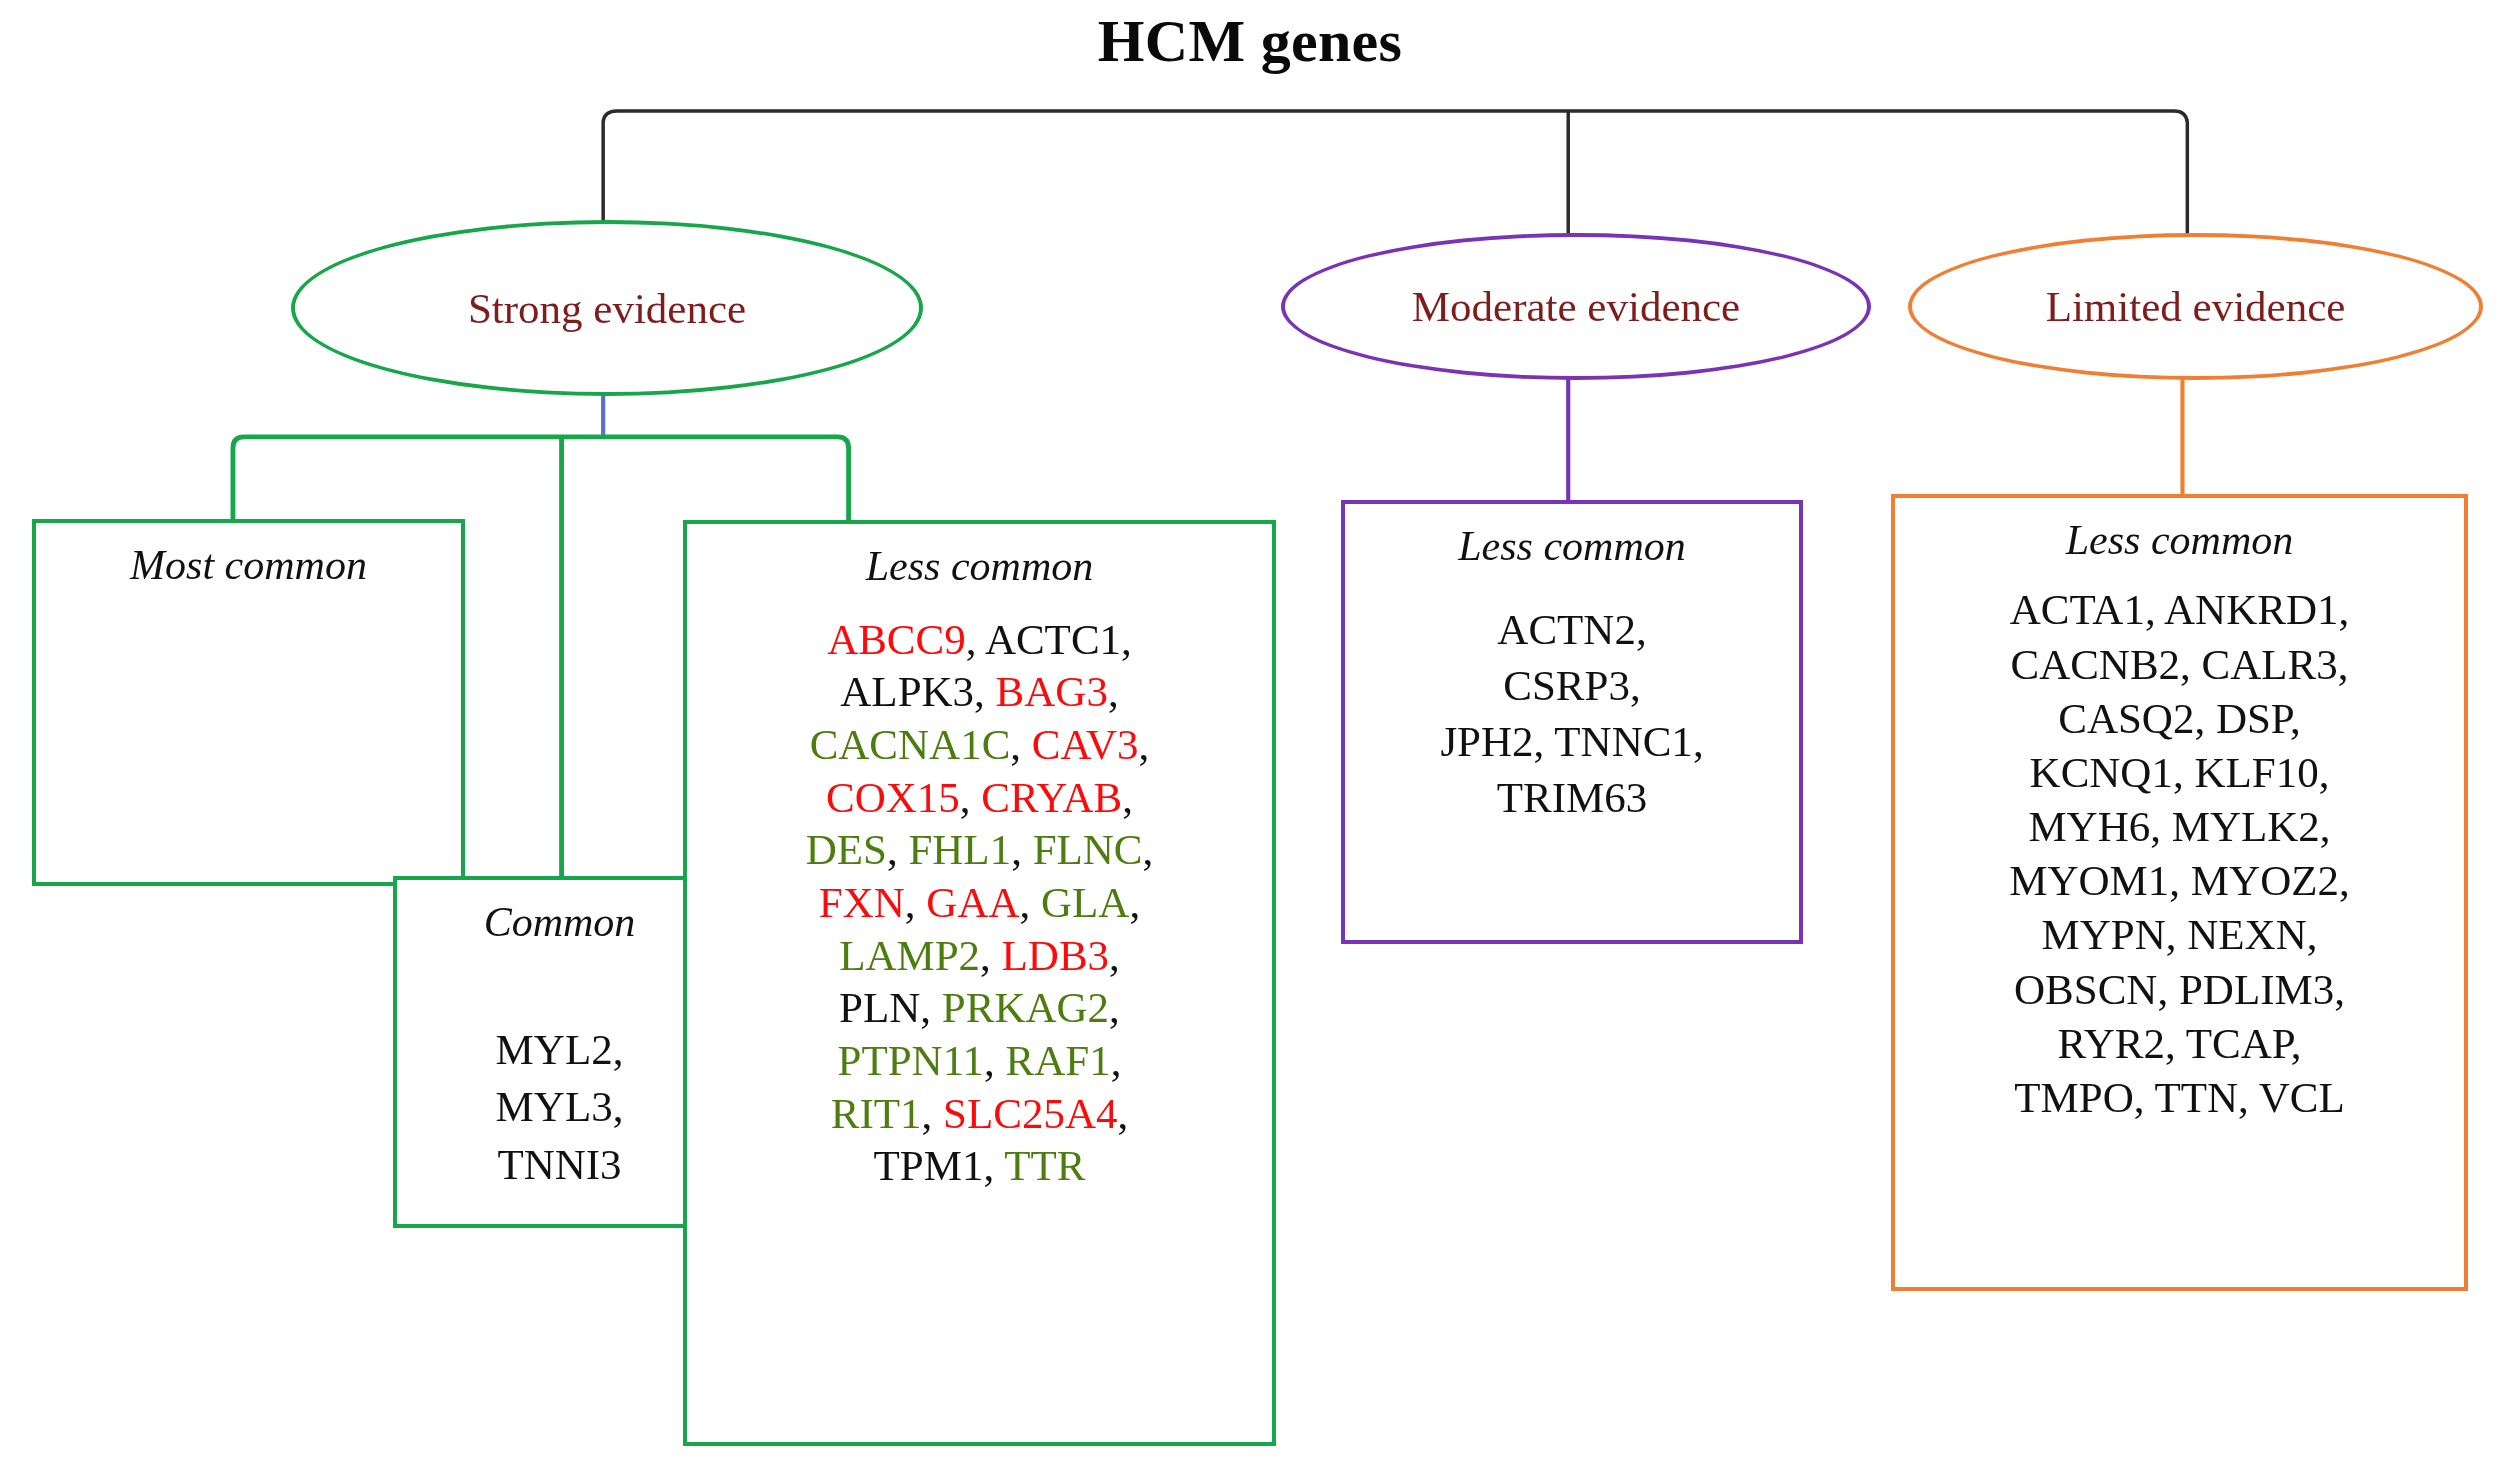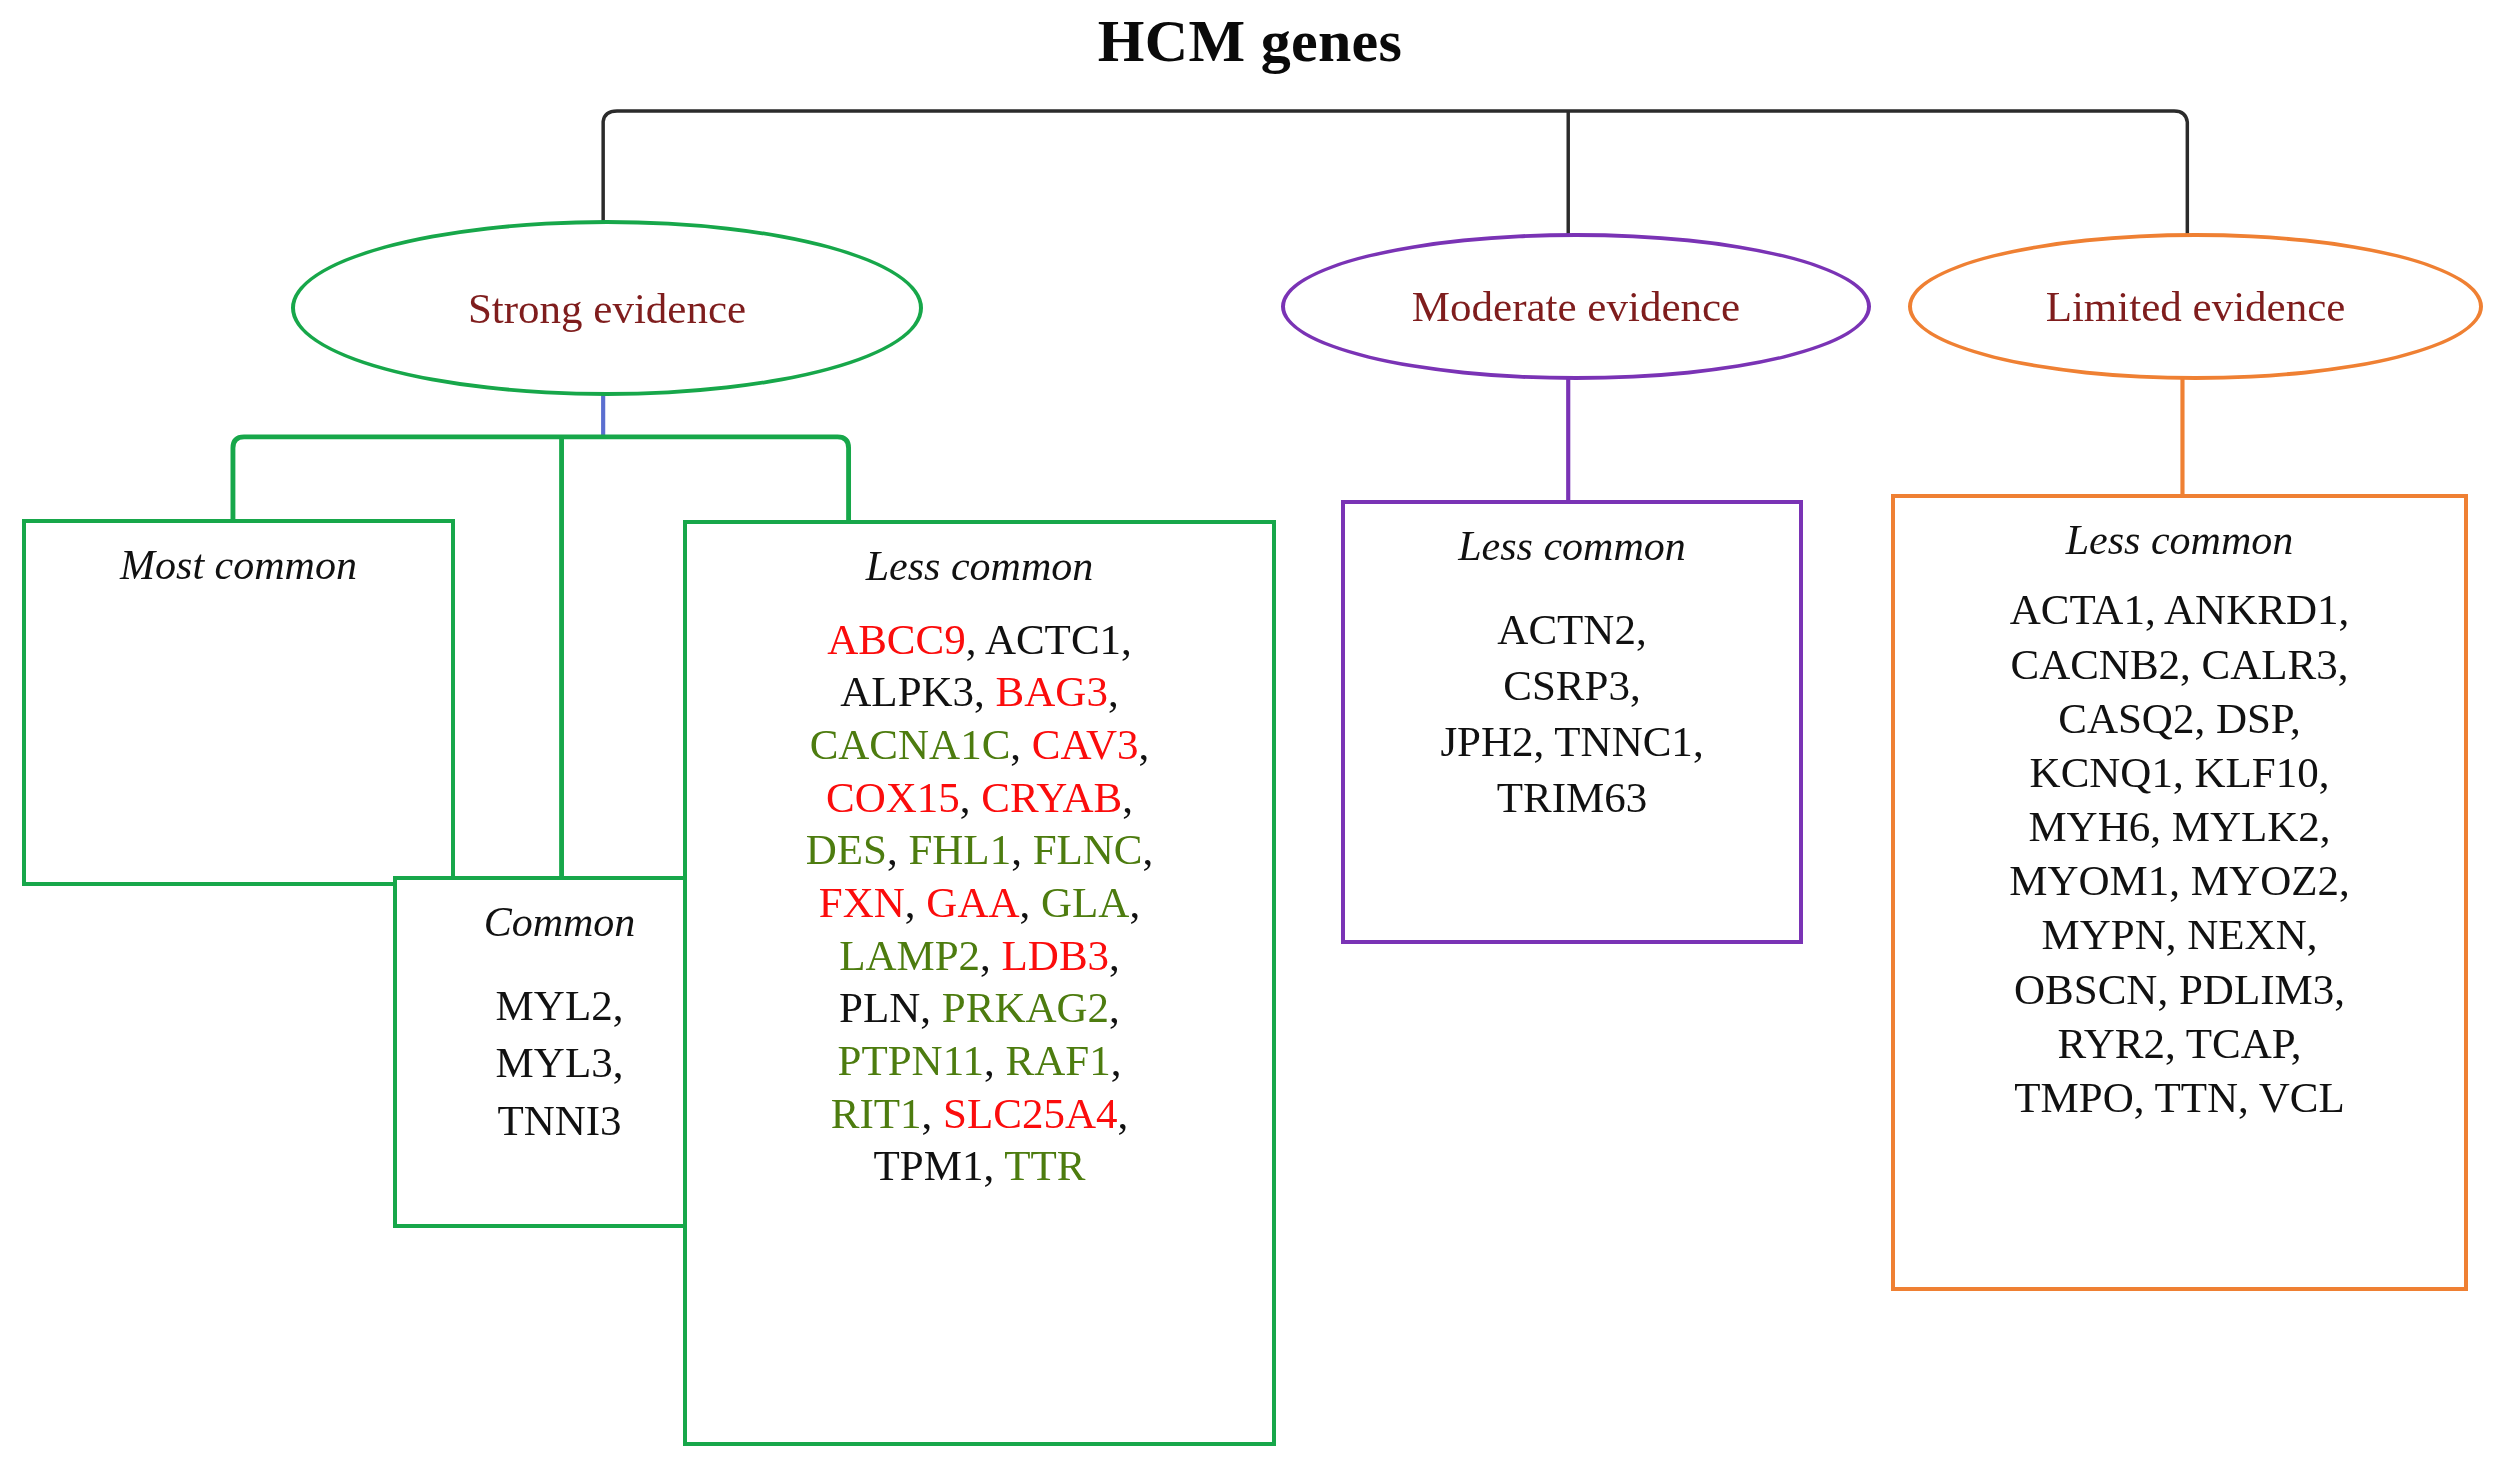--- a/index.html
+++ b/index.html
@@ -31,22 +31,22 @@
     margin-top:18px;
   }
   .gbox .genes{
     font-size:43px; color:#111; line-height:1.30; text-align:center;
     margin-top:19.4px; padding:0 9.7px;
   }
   .g-red{color:#fb0c0c;}
   .g-blue{color:#4d7c0f;}
   .g-black{color:#111111;}
 
-  .box-most    {left:22px;   top:519px;  width:433px;  height:367px;  border:4.2px solid #17a74a;}
-  .box-common  {left:393px;  top:876px; width:333px;  height:352px;  border:4.2px solid #17a74a;}
+  .box-most    {left:32px;   top:519px;  width:433px;  height:367px;  border:4.2px solid #17a74a;}
+  .box-common  {left:393px;  top:876px; width:333px;  height:352px;  border:4.2px solid #17a74a;gap:44px;}
   .box-lessS   {left:683px;  top:520px;  width:593px;  height:926px; border:4.2px solid #17a74a;}
   .box-lessM   {left:1341px; top:500px;  width:462px;  height:444px;  border:4.2px solid #7a33b5;}
   .box-lessL   {left:1891px; top:494px;  width:577px;  height:797px; border:4.2px solid #ef8033;}
 
   .box-most .genes   {margin-top:30.5px; line-height:1.34;}
   .box-common .genes {margin-top:30.5px; line-height:1.34;}
   .box-lessM .genes  {margin-top:32px; line-height:1.30;}
   .box-lessL .genes  {line-height:1.26;}
   .box-lessS .genes  {margin-top:23.6px; line-height:1.225;}
 </style>

